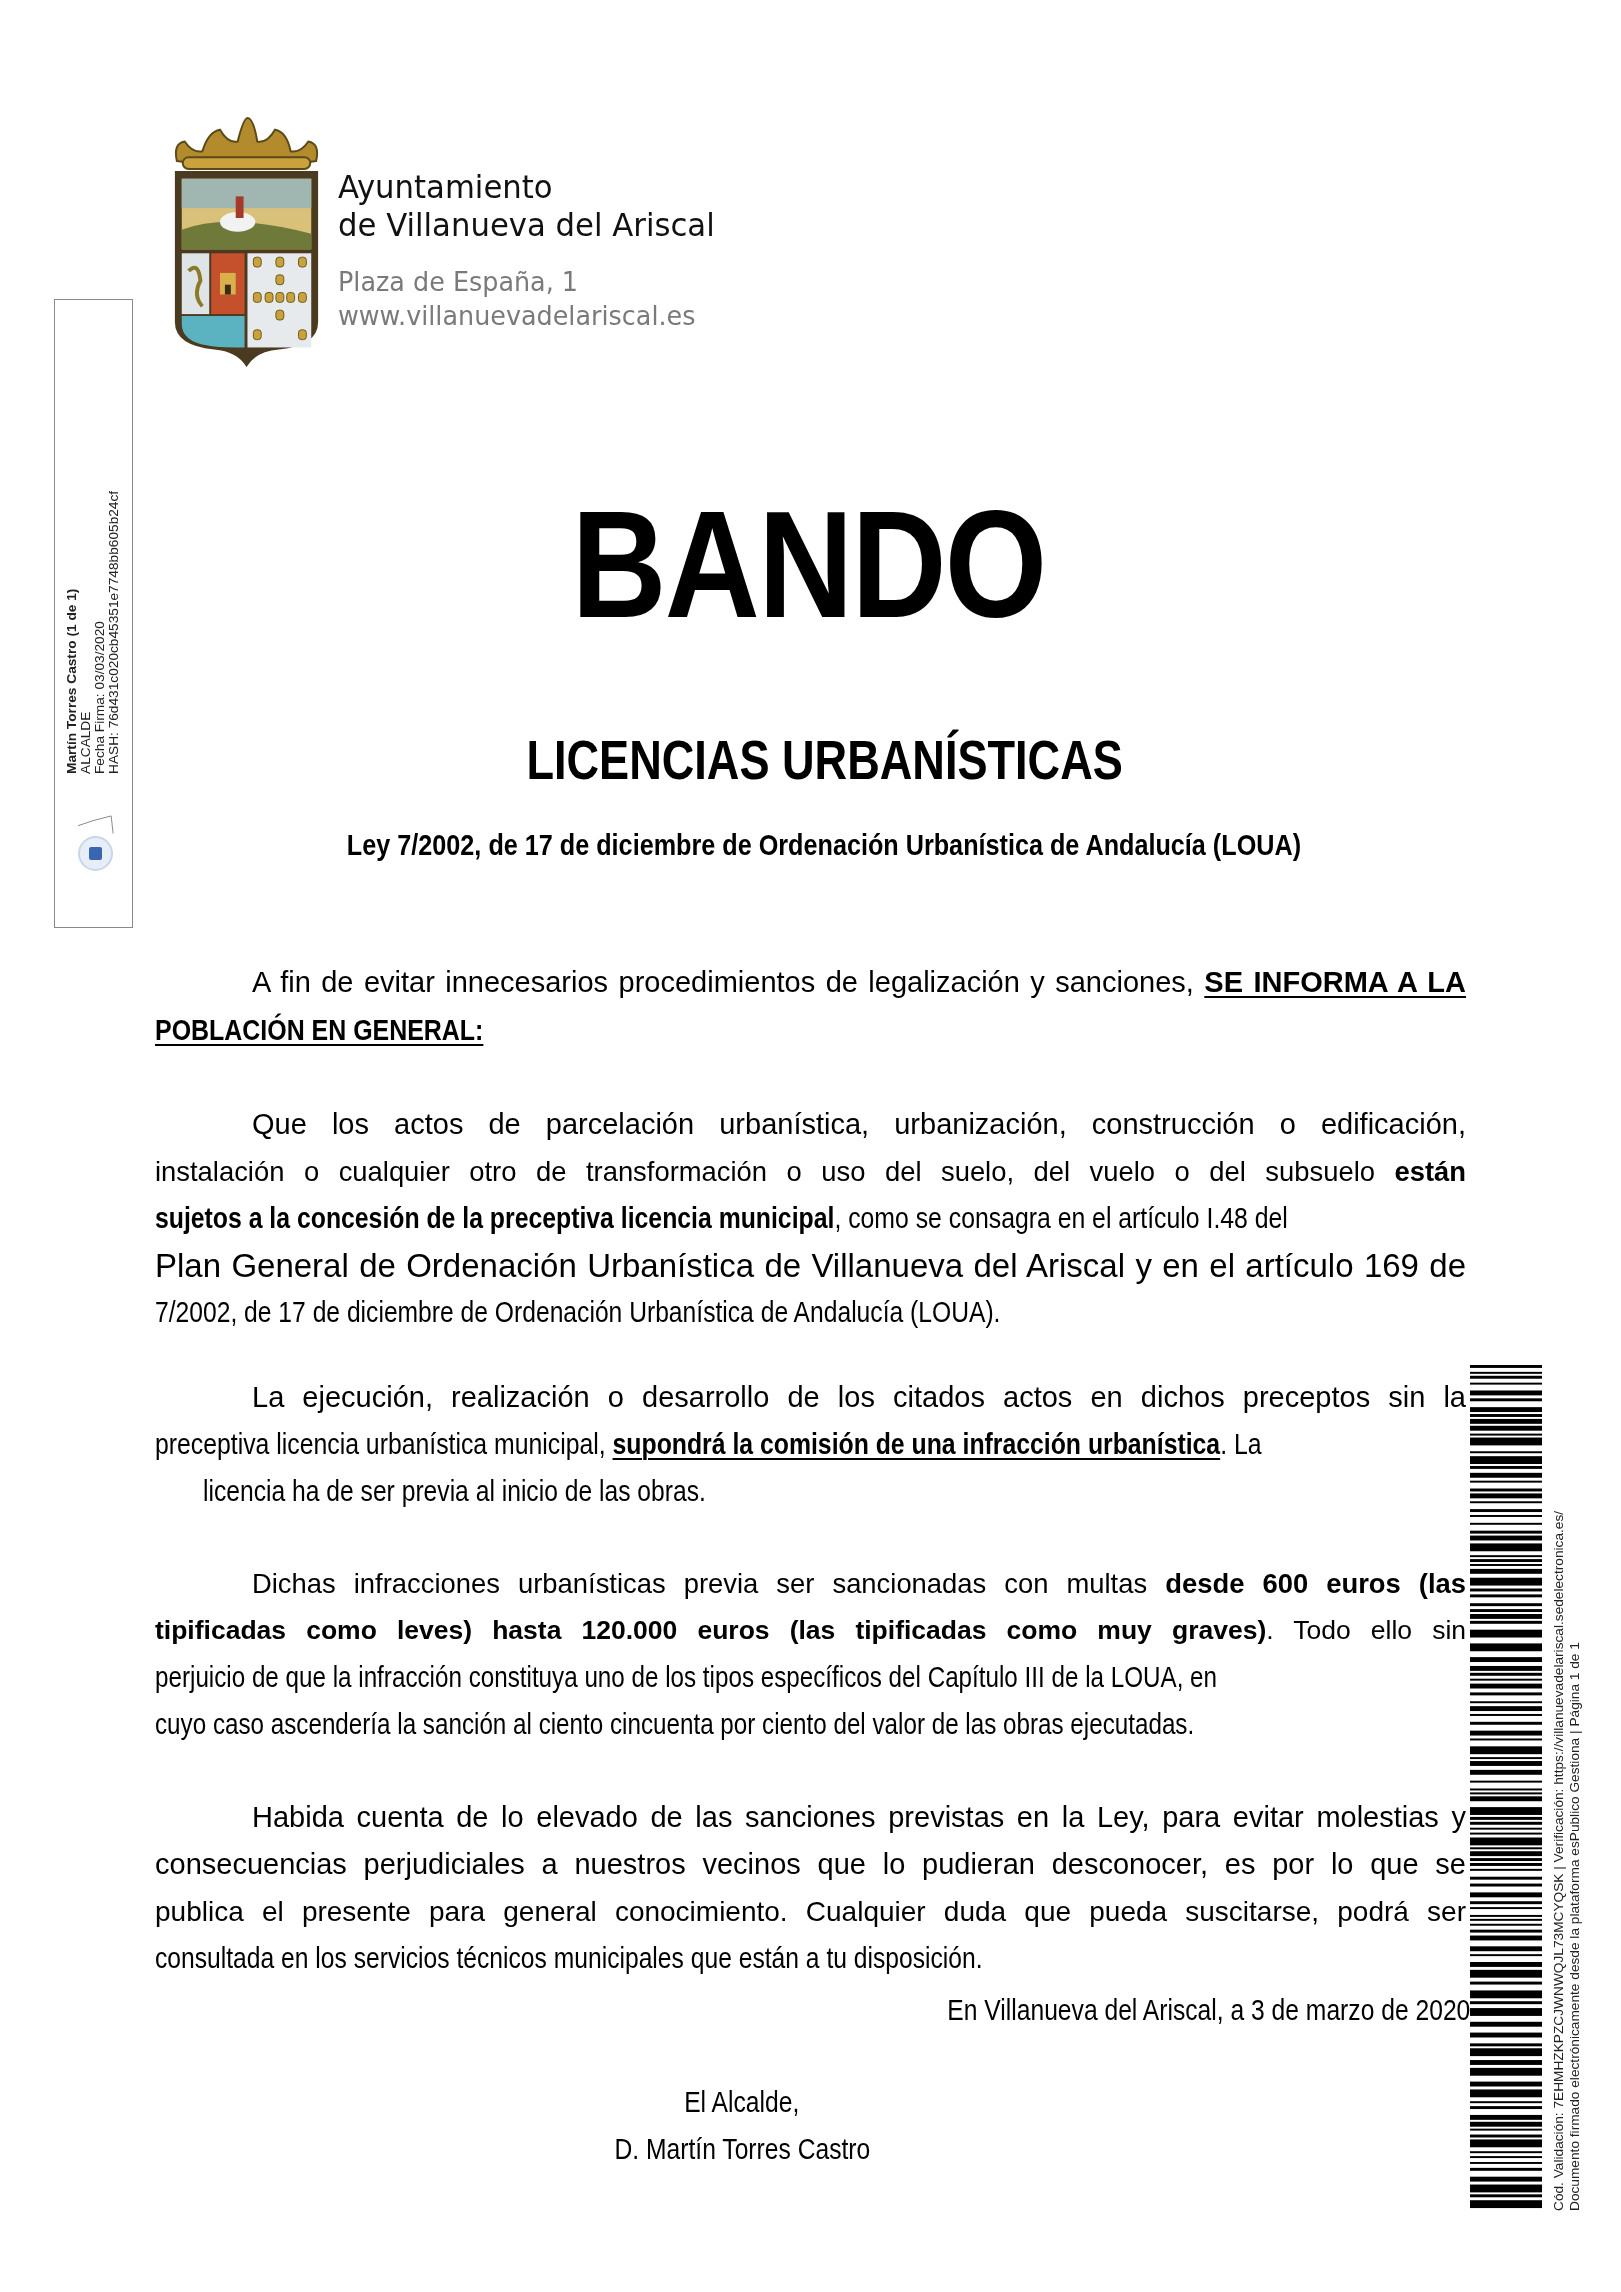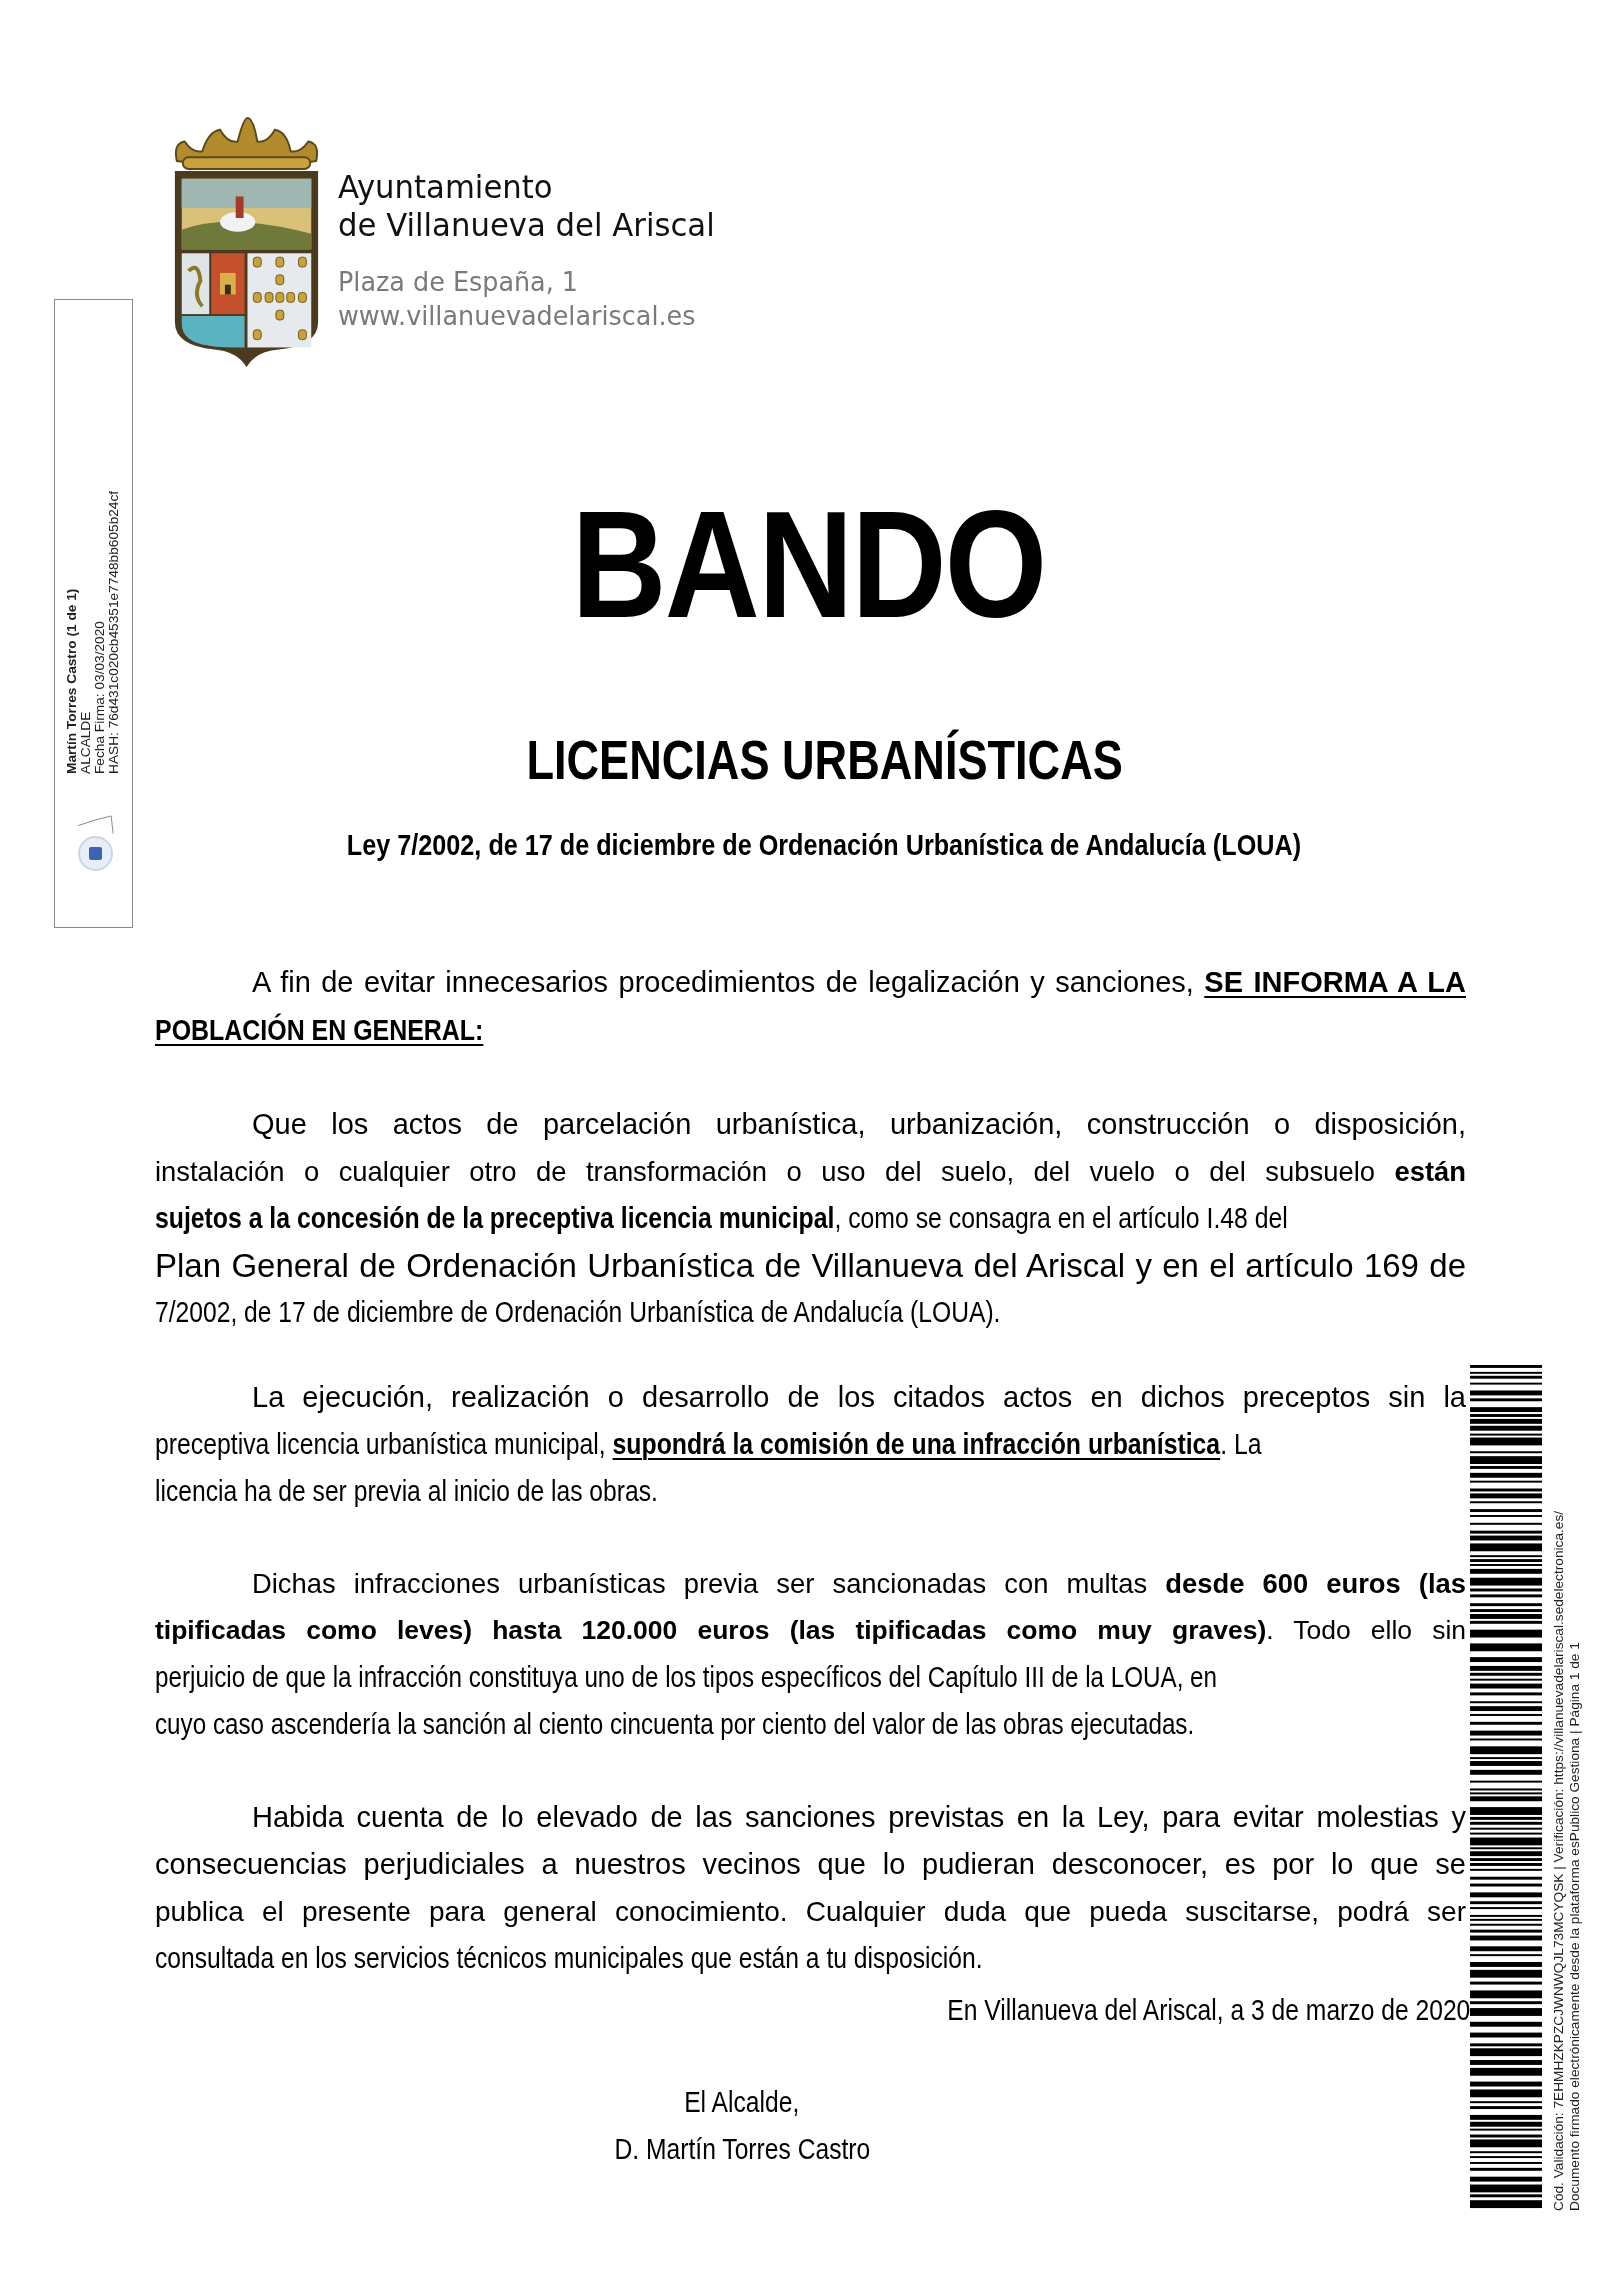--- a/index.html
+++ b/index.html
@@ -115,42 +115,42 @@
 <div>
 
   <div class="bl indent just" style="top:963px;">
     <span>A fin de evitar innecesarios procedimientos de legalización y sanciones, </span><b class="u">SE INFORMA A LA</b>
   </div>
   <div class="bl" style="top:1011px;">
     <span class="inner" style="transform:scaleX(0.86);"><b class="u">POBLACIÓN EN GENERAL:</b></span>
   </div>
 
   <div class="bl indent just" style="top:1105px;">
-    <span>Que los actos de parcelación urbanística, urbanización, construcción o disposición,</span>
+    <span>Que los actos de parcelación urbanística, urbanización, construcción o edificación,</span>
   </div>
   <div class="bl just" style="top:1152px; font-size:27.4px;">
     <span>instalación o cualquier otro de transformación o uso del suelo, del vuelo o del subsuelo </span><b>están</b>
   </div>
   <div class="bl" style="top:1199px;">
     <span class="inner" style="transform:scaleX(0.855);"><b>sujetos a la concesión de la preceptiva licencia municipal</b><span>, como se consagra en el artículo I.48 del</span></span>
   </div>
   <div class="bl just" style="top:1246px; font-size:33px;">
     <span>Plan General de Ordenación Urbanística de Villanueva del Ariscal y en el artículo 169 de la Ley</span>
   </div>
   <div class="bl" style="top:1293px;">
     <span class="inner" style="transform:scaleX(0.85);">7/2002, de 17 de diciembre de Ordenación Urbanística de Andalucía (LOUA).</span>
   </div>
 
   <div class="bl indent just" style="top:1378px;">
     <span>La ejecución, realización o desarrollo de los citados actos en dichos preceptos sin la</span>
   </div>
   <div class="bl" style="top:1425px;">
     <span class="inner" style="transform:scaleX(0.855);"><span>preceptiva licencia urbanística municipal, </span><b class="u">supondrá la comisión de una infracción urbanística</b><span>. La</span></span>
   </div>
-  <div class="bl" style="top:1472px;">
+  <div class="bl" style="top:1472px;margin-left:48px;">
     <span class="inner" style="transform:scaleX(0.85);">licencia ha de ser previa al inicio de las obras.</span>
   </div>
 
   <div class="bl indent just" style="top:1564px; font-size:27.4px;">
     <span>Dichas infracciones urbanísticas previa ser sancionadas con multas </span><b>desde 600 euros (las</b>
   </div>
   <div class="bl just" style="top:1611px; font-size:26.5px;">
     <b>tipificadas como leves) hasta 120.000 euros (las tipificadas como muy graves)</b><span>. Todo ello sin</span>
   </div>
   <div class="bl" style="top:1658px;">

